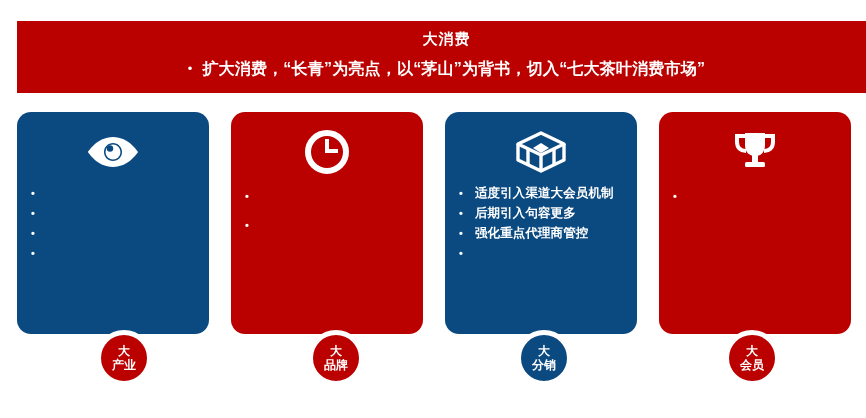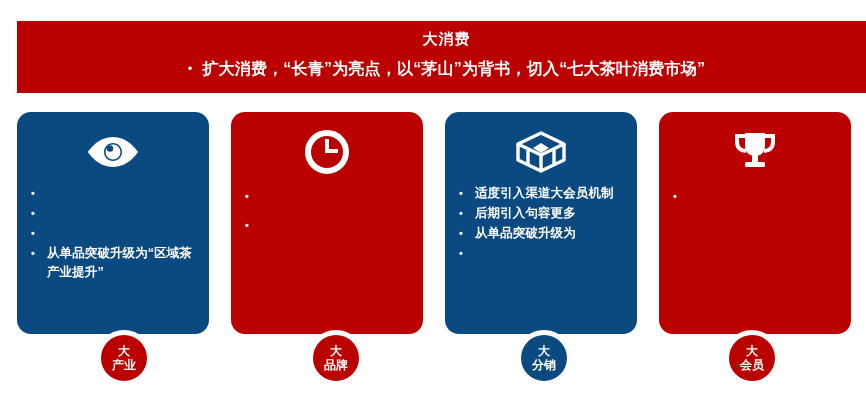--- a/index.html
+++ b/index.html
@@ -178,21 +178,20 @@
           <span class="bdot">•</span>
         </li>
         <li>
           <span class="bdot">•</span>
         </li>
         <li>
           <span class="bdot">•</span>
         </li>
         <li>
           <span class="bdot">•</span>
-          <span class="btxt">从单品突破升级为“区域茶产业提升”</span>
         </li>
       </ul>
     </div>
 
     <div class="card red c2">
       <div class="card-icon">
         <svg width="48" height="48" viewBox="0 0 48 48">
           <circle cx="24" cy="24" r="19" fill="none" stroke="#ffffff" stroke-width="6"></circle>
           <rect x="22" y="11" width="4" height="14" fill="#ffffff"></rect>
           <rect x="22" y="21" width="13" height="4" fill="#ffffff"></rect>
@@ -225,21 +224,21 @@
         <li>
           <span class="bdot">•</span>
           <span class="btxt">适度引入渠道大会员机制</span>
         </li>
         <li>
           <span class="bdot">•</span>
           <span class="btxt">后期引入句容更多</span>
         </li>
         <li>
           <span class="bdot">•</span>
-          <span class="btxt">从单品突破升级为</span>
+          <span class="btxt">强化重点代理商管控</span>
         </li>
         <li>
           <span class="bdot">•</span>
         </li>
       </ul>
     </div>
 
     <div class="card red c4">
       <div class="card-icon">
         <svg width="52" height="46" viewBox="0 0 52 46">

